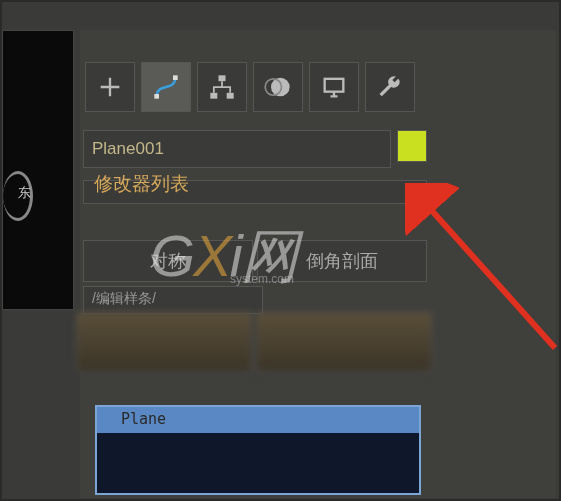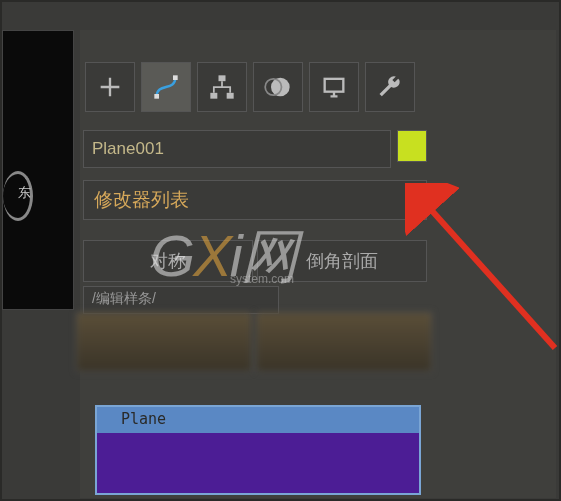--- a/index.html
+++ b/index.html
@@ -77,29 +77,29 @@
       position: absolute;
       left: 397px; top: 130px;
       width: 30px; height: 32px;
       background: #c8e020;
       border: 1px solid #555;
       cursor: pointer;
     }
     .modifier-dropdown {
       position: absolute;
       left: 83px; top: 180px;
-      width: 344px; height: 40px;
+      width: 344px; height: 24px;
       background: #3a3a38;
       border: 1px solid #555;
       color: #d6a85a;
       font-size: 19px;
       padding: 6px 10px;
       cursor: pointer;
       display: flex;
-      align-items: flex-start;
+      align-items: flex-end;
       justify-content: space-between;
     }
     .dropdown-arrow {
       color: #d6a85a;
       font-size: 10px;
     }
     .button-row {
       position: absolute;
       left: 83px; top: 240px;
       width: 344px;
@@ -114,40 +114,40 @@
       color: #aaa;
       font-size: 18px;
       display: flex;
       align-items: center;
       justify-content: center;
       cursor: pointer;
     }
     .preset-row {
       position: absolute;
       left: 83px; top: 286px;
-      width: 196px; height: 28px;
+      width: 180px; height: 28px;
       background: #3a3a38;
       border: 1px solid #555;
       color: #999;
       font-size: 14px;
       padding: 3px 8px;
     }
     .blur-block {
       position: absolute;
       background: #4a4438;
       border: 1px solid #555;
       filter: blur(3px);
     }
     .blur1 { left: 76px; top: 312px; width: 176px; height: 60px; background: linear-gradient(#5a4e38, #3a3428); }
     .blur2 { left: 256px; top: 312px; width: 176px; height: 60px; background: linear-gradient(#5a4e38, #3a3428); }
     .stack-container {
       position: absolute;
       left: 95px; top: 405px;
       width: 326px; height: 90px;
-      background: #4c1d95;
+      background: #0f172a;
       border: 2px solid #7aa5d4;
     }
     .stack-item {
       width: 100%;
       height: 26px;
       background: #5a88c4;
       color: #2a2a28;
       font-size: 15px;
       padding: 3px 24px;
       cursor: pointer;

